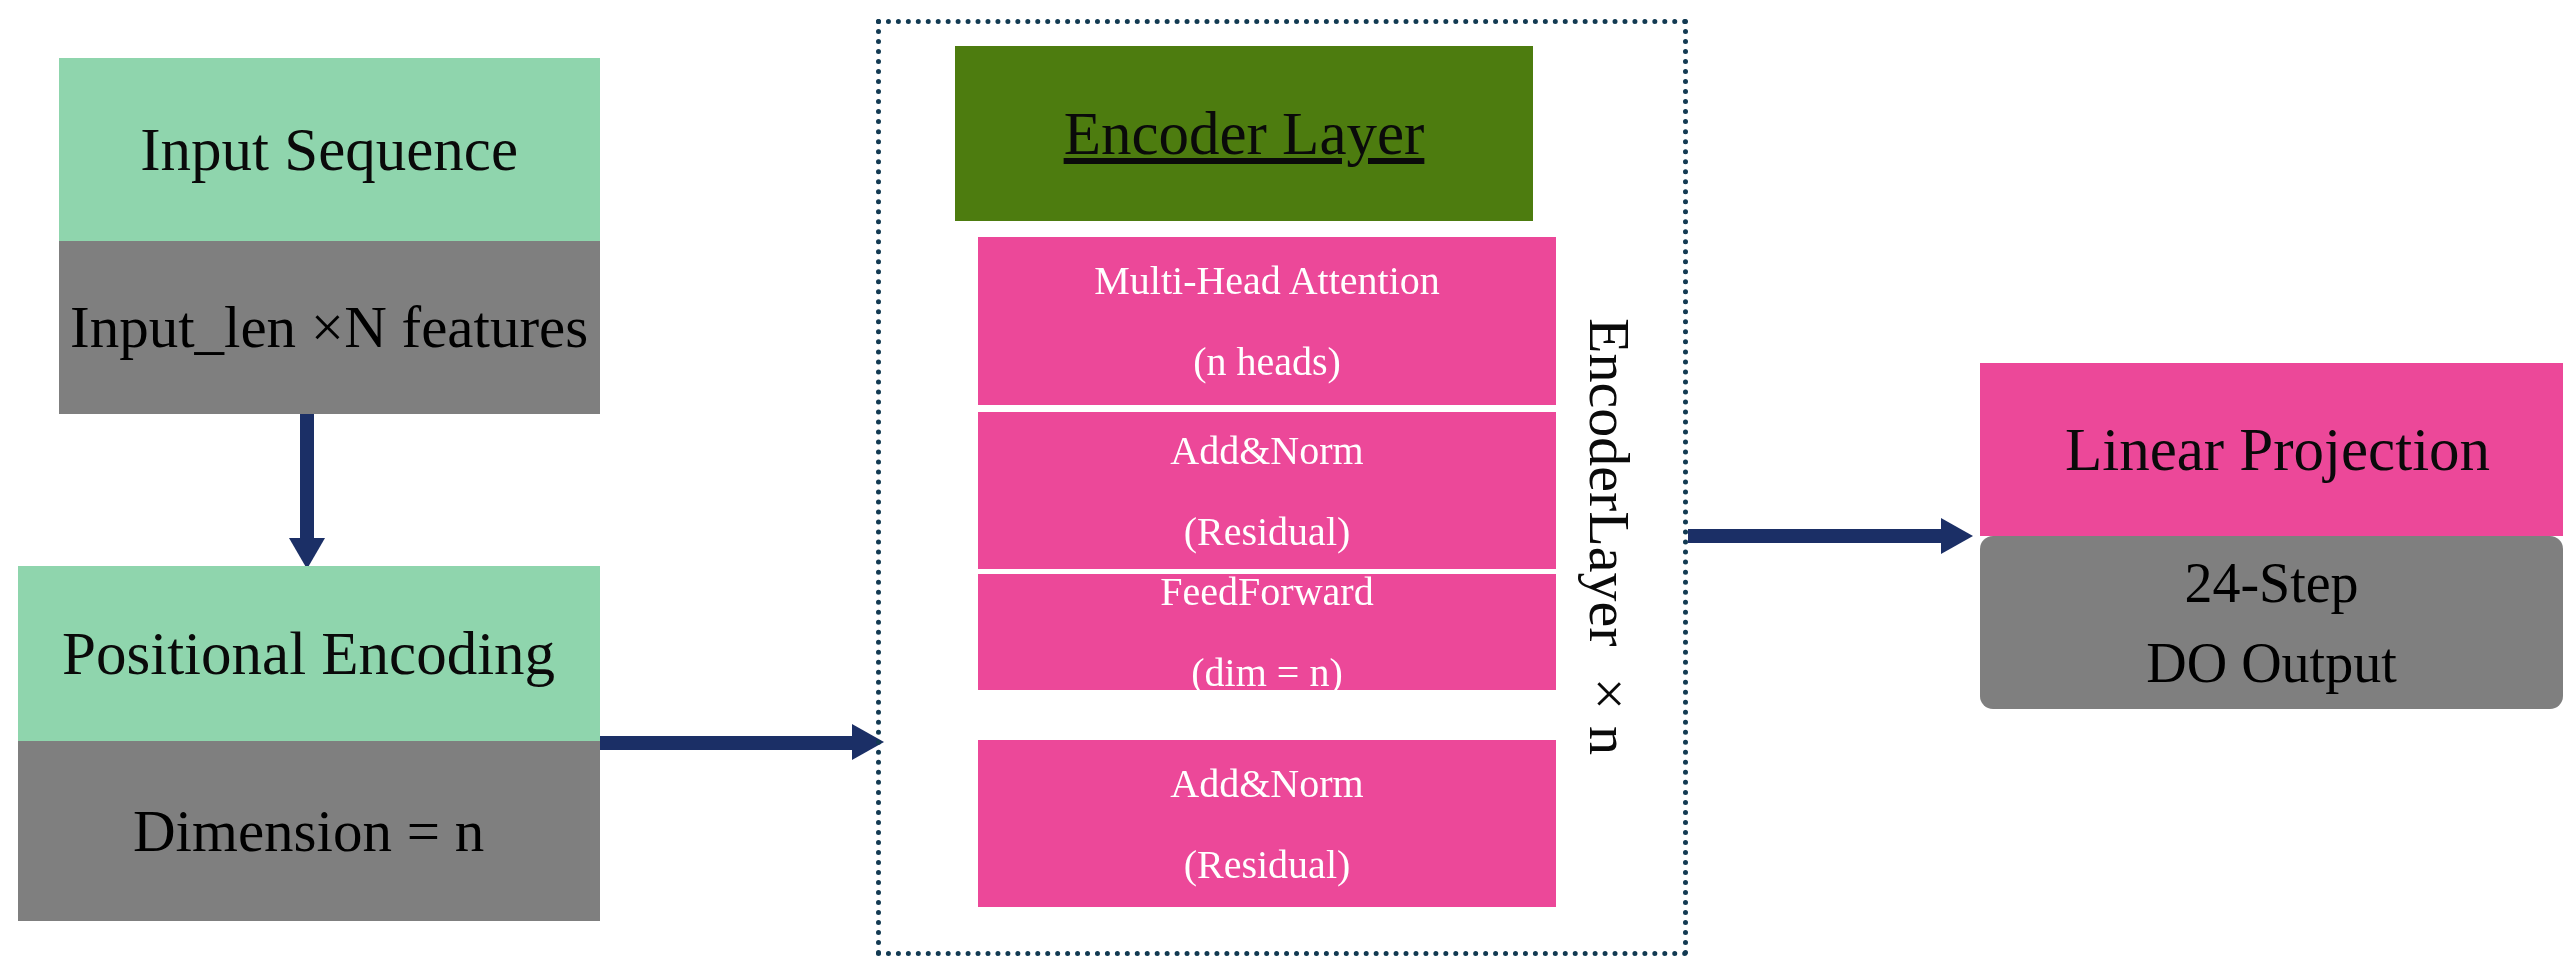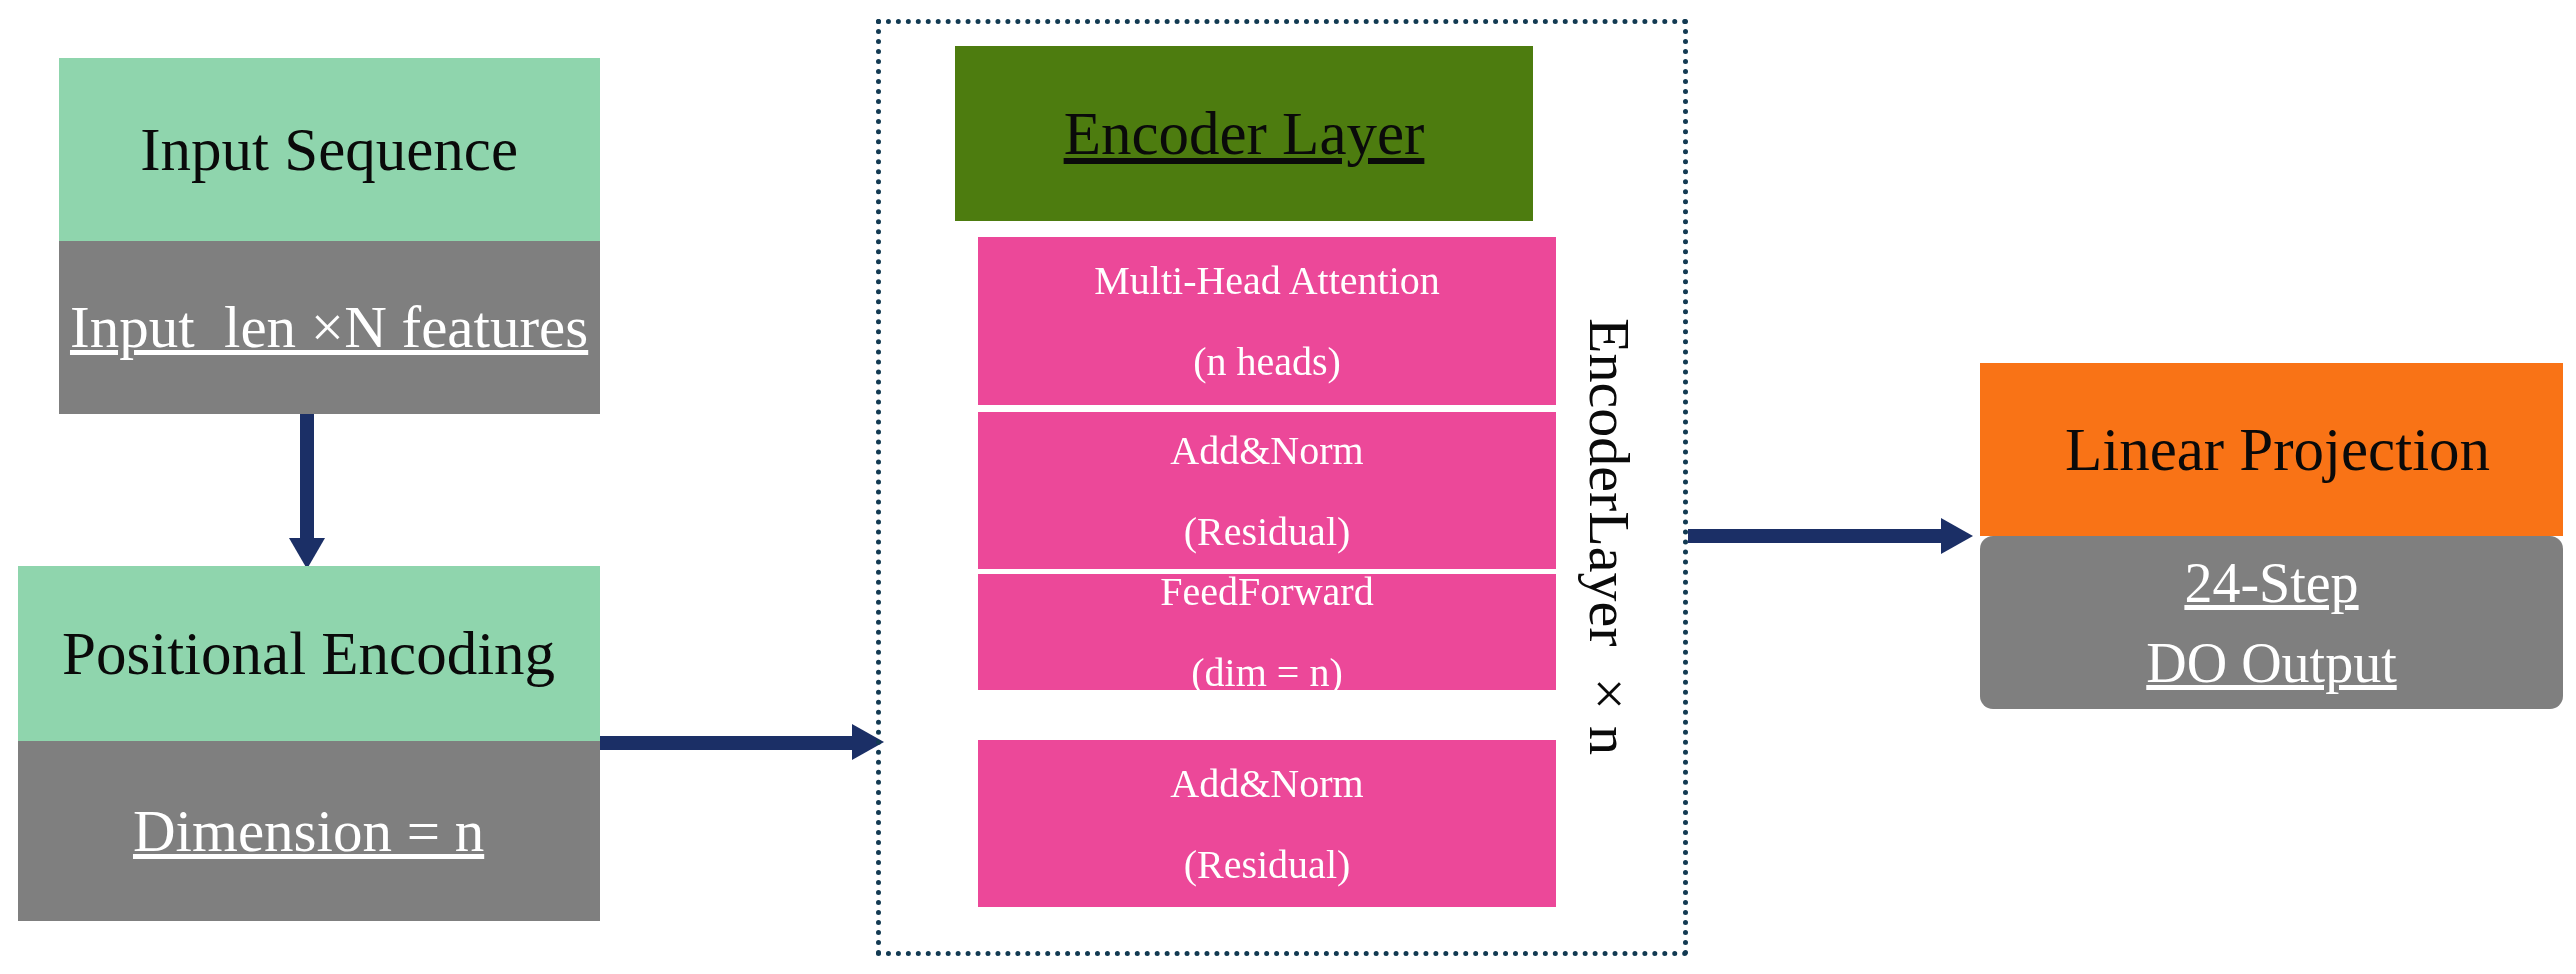--- a/index.html
+++ b/index.html
@@ -12,21 +12,21 @@
     color:#000;
     overflow:hidden;
   }
   .node{position:absolute;box-sizing:border-box;text-align:center;}
   .head,.body{
     display:flex;flex-direction:column;
     align-items:center;justify-content:center;
     box-sizing:border-box;width:100%;
   }
   .head{color:#0a0a0a;}
-  .body{color:#ffffff;background:#7F7F7F;text-decoration:underline;}
+  .body{color:#000000;background:#7F7F7F;}
 
   
   #input-sequence{left:17.6px;top:58px;width:582px;height:356px;padding-left:41px;}
   #input-sequence .head{height:183px;background:#8FD5AD;font-size:61px;}
   #input-sequence .body{height:173px;font-size:59px;}
 
   #positional-encoding{left:17.6px;top:566px;width:582px;height:355px;border-radius:29px;}
   #positional-encoding .head{height:175px;background:#8FD5AD;font-size:61px;}
   #positional-encoding .body{height:180px;font-size:59px;}
 
@@ -49,21 +49,21 @@
 
   #encoder-side-label{
     position:absolute;left:1555px;top:311px;width:108px;height:451px;
     writing-mode:vertical-rl;
     display:flex;align-items:center;justify-content:center;
     font-size:58px;color:#0a0a0a;white-space:nowrap;
   }
 
   
   #linear-projection{left:1980px;top:363px;width:583px;height:347px;}
-  #linear-projection .head{height:173px;background:#f97316;font-size:61px;padding-left:12px;}
+  #linear-projection .head{height:173px;background:#ec4899;font-size:61px;padding-left:12px;}
   #linear-projection .body{height:173px;font-size:56px;line-height:80px;border-radius:13px;}
 
   
   .arrow-shaft{position:absolute;background:#1B2F66;}
   .arrow-head{position:absolute;width:0;height:0;}
 
   #arrow-down-shaft{left:300px;top:414px;width:13.6px;height:124px;}
   #arrow-down-head{
     left:289px;top:538px;
     border-left:18.5px solid transparent;border-right:18.5px solid transparent;

